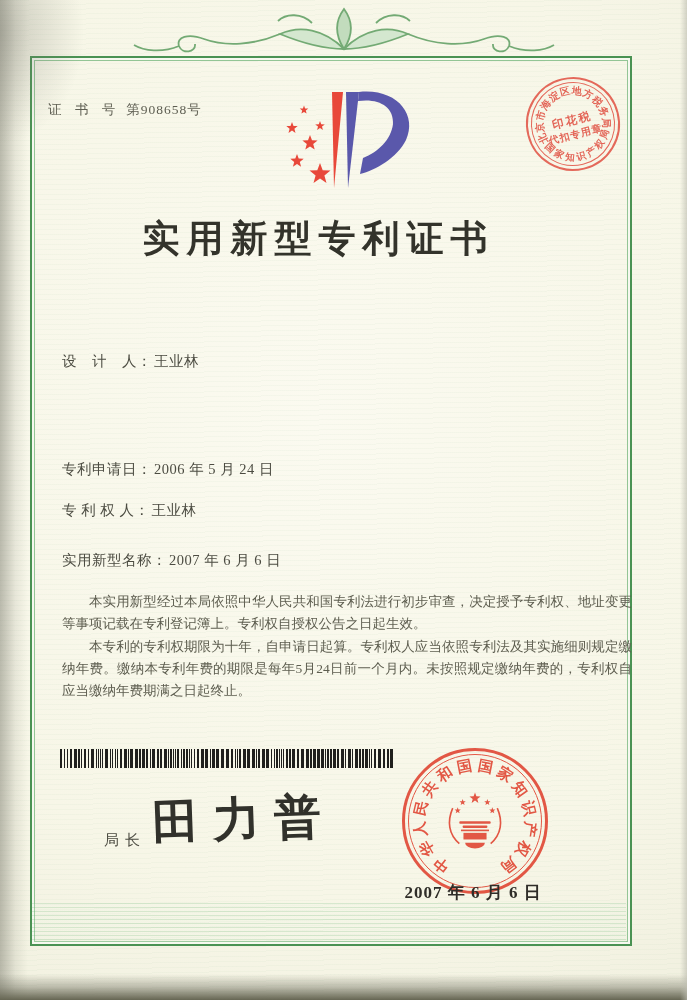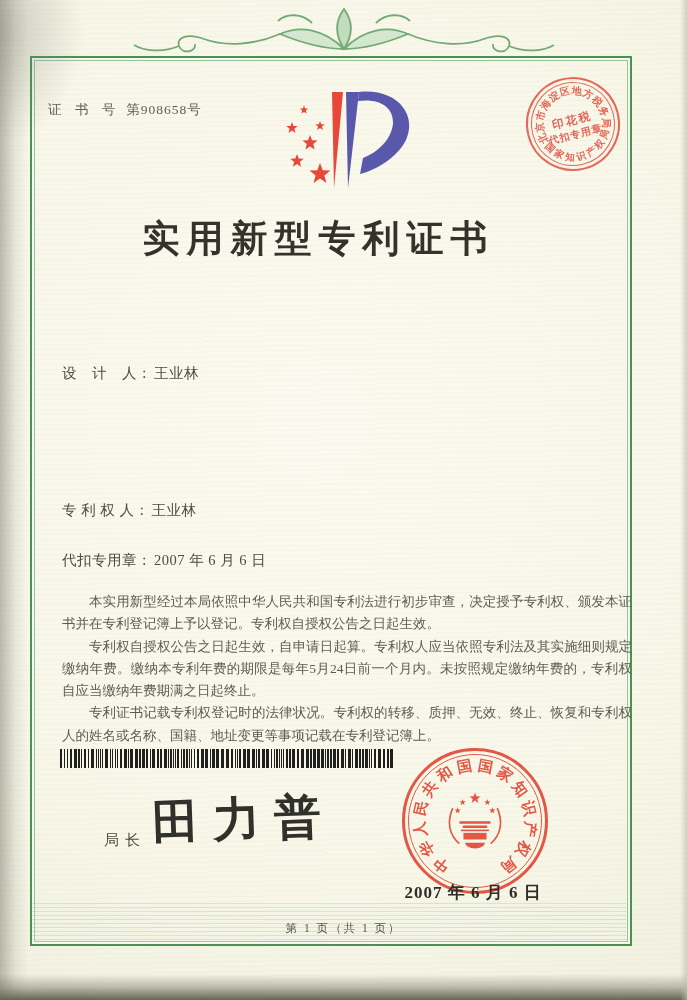--- a/index.html
+++ b/index.html
@@ -32,21 +32,21 @@
     color:#5e5e52;letter-spacing:1px;}
   .cert-no .lbl{letter-spacing:5px;margin-right:6px;}
 
   .logo{position:absolute;left:270px;top:84px;}
 
   .doc-title{position:absolute;left:0;top:214px;width:637px;text-align:center;
     font-size:37px;font-weight:bold;color:#33332b;letter-spacing:7px;}
 
   .field{position:absolute;left:62px;font-size:14.5px;color:#4c4c42;letter-spacing:0.5px;white-space:nowrap;}
   .field .val{margin-left:2px;}
-  .f0{top:302px}.f1{top:364px}.f2{top:408px}.f3{top:460px}.f4{top:501px}.f5{top:551px}
+  .f0{top:302px}.f1{top:352px}.f2{top:408px}.f3{top:460px}.f4{top:501px}.f5{top:551px}
 
   .body-text{position:absolute;left:62px;top:591px;width:570px;
     font-size:13.5px;line-height:22.3px;color:#5d5d4f;text-align:justify;}
   .body-text p{margin:0;text-indent:2em;}
 
   .barcode{position:absolute;left:60px;top:749px;width:341px;height:19px;display:flex;align-items:stretch;}
   .barcode span{background:#20201d;flex:none;}
 
   .sign-label{position:absolute;left:104px;top:831px;font-size:15px;color:#4c4c42;letter-spacing:6px;}
   .sign-name{position:absolute;left:152px;top:788px;font-size:47px;color:#31312b;
@@ -143,31 +143,33 @@
       </div>
     <div class="tax-c1">印花税</div>
     <div class="tax-c2">代扣专用章</div>
   </div>
 
   <div class="doc-title">实用新型专利证书</div>
 
   <div class="field f1">
     <span>设　计　人：</span><span class="val">王业林</span>
   </div>
+  <div class="field f3">
+    <span>专利申请日：</span><span class="val">2006 年 5 月 24 日</span>
+  </div>
   <div class="field f4">
     <span>专 利 权 人：</span><span class="val">王业林</span>
   </div>
   <div class="field f5">
-    <span>代扣专用章：</span><span class="val">2007 年 6 月 6 日</span>
+    <span>实用新型名称：</span><span class="val">2007 年 6 月 6 日</span>
   </div>
 
   <div class="body-text">
-    <p>本实用新型经过本局依照中华人民共和国专利法进行初步审查，决定授予专利权、颁发本证书并在专利登记簿上予以登记。专利权自授权公告之日起生效。</p>
-    <p>专利权自授权公告之日起生效，自申请日起算。专利权人应当依照专利法及其实施细则规定缴纳年费。缴纳本专利年费的期限是每年5月24日前一个月内。未按照规定缴纳年费的，专利权自应当缴纳年费期满之日起终止。</p>
-    <p>专利证书记载专利权登记时的法律状况。专利权的转移、质押、无效、终止、恢复和专利权人的姓名或名称、国籍、地址变更等事项记载在专利登记簿上。</p>
+    <p>本实用新型经过本局依照中华人民共和国专利法进行初步审查，决定授予专利权、地址变更等事项记载在专利登记簿上。专利权自授权公告之日起生效。</p>
+    <p>本专利的专利权期限为十年，自申请日起算。专利权人应当依照专利法及其实施细则规定缴纳年费。缴纳本专利年费的期限是每年5月24日前一个月内。未按照规定缴纳年费的，专利权自应当缴纳年费期满之日起终止。</p>
   </div>
 
   <div class="barcode">
       <span style="width: 2px; margin-right: 2px;"></span>
       <span style="width: 1px; margin-right: 2px;"></span>
       <span style="width: 1px; margin-right: 2px;"></span>
       <span style="width: 2px; margin-right: 2px;"></span>
       <span style="width: 3px; margin-right: 1px;"></span>
       <span style="width: 2px; margin-right: 1px;"></span>
       <span style="width: 1px; margin-right: 2px;"></span>
@@ -301,19 +303,18 @@
       </g>
       <g fill="none" stroke="#e0422f" stroke-width="2">
         <path d="M13,26 C6,42 8,58 21,69"></path>
         <path d="M67,26 C74,42 72,58 59,69"></path>
       </g>
     </svg>
   </div>
   <div class="seal-date">2007 年 6 月 6 日</div>
 
   <div class="footer-band"></div>
-  <div class="footer-text">第 1 页（共 1 页）</div>
 
   <div class="scan-left"></div>
   <div class="scan-topleft"></div>
   <div class="scan-bottom"></div>
   <div class="scan-right"></div>
 </div>
 
 </body></html>

